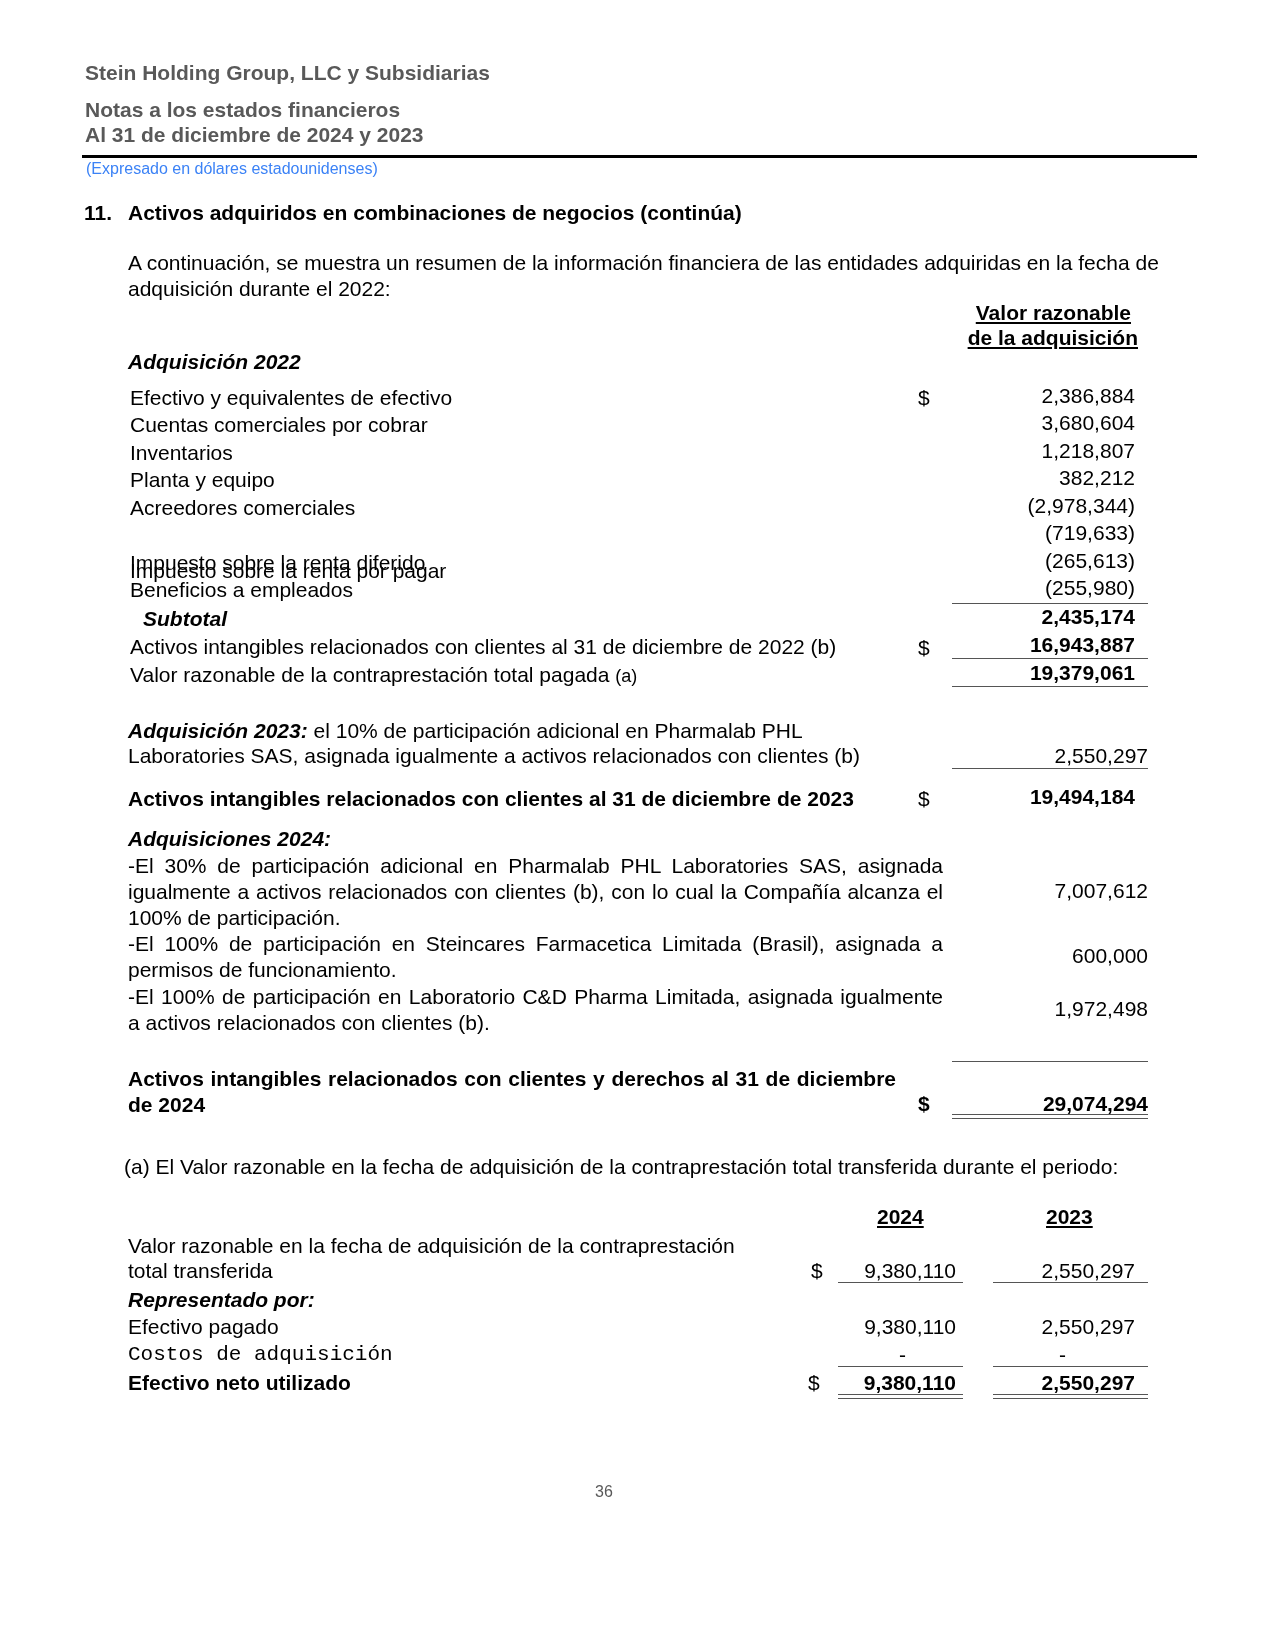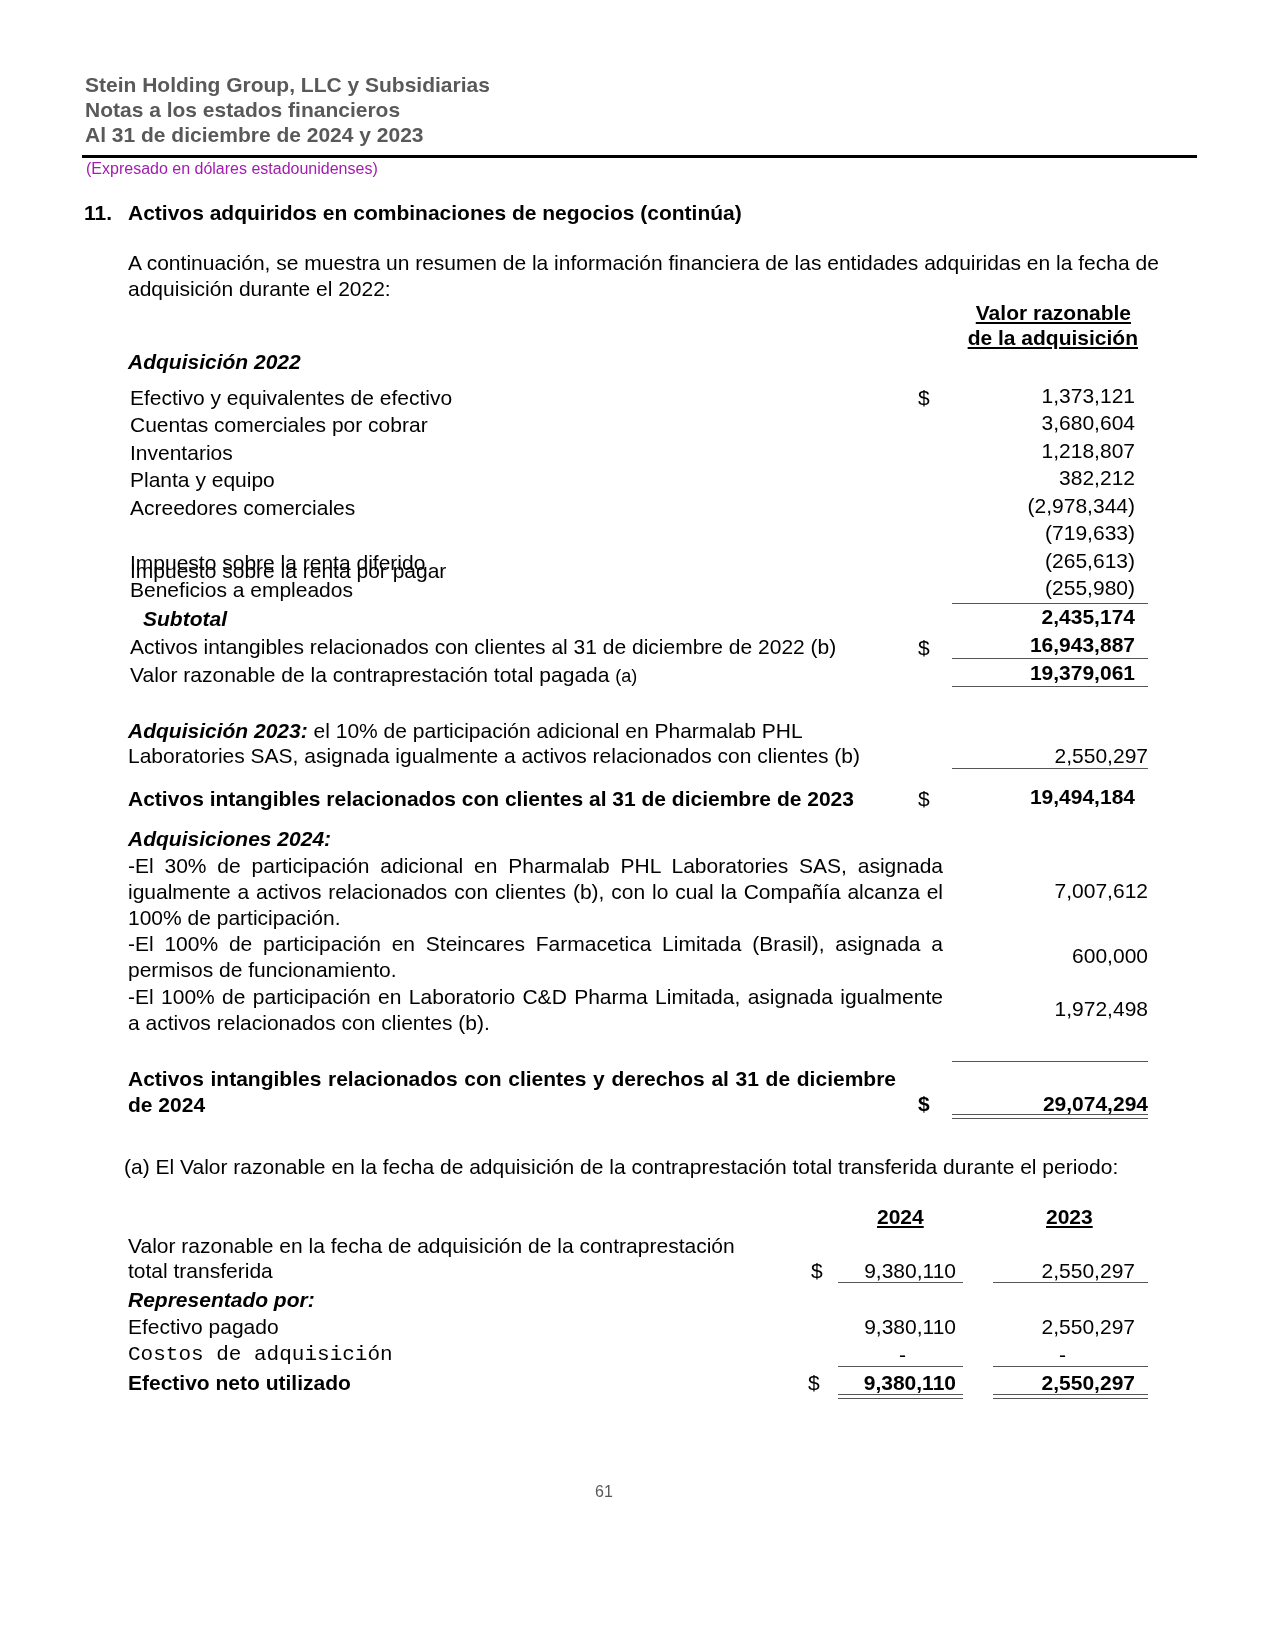--- a/index.html
+++ b/index.html
@@ -1,49 +1,49 @@
 <!DOCTYPE html>
 <html><head>
 <meta charset="utf-8">
 <style>
   html, body { margin: 0; padding: 0; background: #ffffff; }
   body { width: 1276px; height: 1651px; position: relative; font-family: "Liberation Sans", sans-serif; color: #000; }
   .abs { position: absolute; white-space: nowrap; }
   .hdr { color: #595959; font-weight: bold; font-size: 21px; line-height: 25px; left: 85px; }
-  .sub { color: #a21caf; font-size: 16px; left: 86px; top: 160px; }
+  .sub { color: #3b82f6; font-size: 16px; left: 86px; top: 160px; }
   .rule-top { position: absolute; left: 82px; width: 1115px; top: 155px; height: 3px; background: #000; }
   .t { font-size: 21px; line-height: 26px; }
   .b { font-weight: bold; }
   .i { font-style: italic; }
   .r { text-align: right; }
   .line { position: absolute; height: 1px; background: #555; }
   .dline { position: absolute; height: 3px; border-top: 1px solid #555; border-bottom: 1px solid #555; }
   .just { white-space: normal; text-align: justify; text-align-last: left; width: 815px; }
   .u { text-decoration: underline; }
 </style>
 </head>
 <body>
 
-<div class="abs hdr" style="top:72px;">Stein Holding Group, LLC y Subsidiarias</div>
+<div class="abs hdr" style="top:60px;">Stein Holding Group, LLC y Subsidiarias</div>
 <div class="abs hdr" style="top:97px;">Notas a los estados financieros</div>
 <div class="abs hdr" style="top:122px;">Al 31 de diciembre de 2024 y 2023</div>
 <div class="rule-top"></div>
 <div class="abs sub">(Expresado en dólares estadounidenses)</div>
 
 <div class="abs t b" style="left:84px; top:200px;">11.</div>
 <div class="abs t b" style="left:128px; top:200px;">Activos adquiridos en combinaciones de negocios (continúa)</div>
 <div class="abs t" style="left:128px; top:250px; white-space:normal; width:1070px;">A continuación, se muestra un resumen de la información financiera de las entidades adquiridas en la fecha de adquisición durante el 2022:</div>
 
 <div class="abs t b u r" style="right:145px; top:300px;">Valor razonable</div>
 <div class="abs t b u r" style="right:138px; top:325px;">de la adquisición</div>
 <div class="abs t b i" style="left:128px; top:349px;">Adquisición 2022</div>
 
 <div class="abs t" style="left:130px; top:385px;">Efectivo y equivalentes de efectivo</div>
 <div class="abs t" style="left:918px; top:385px;">$</div>
-<div class="abs t r" style="right:141px; top:383px;">1,373,121</div>
+<div class="abs t r" style="right:141px; top:383px;">2,386,884</div>
 
 <div class="abs t" style="left:130px; top:412px;">Cuentas comerciales por cobrar</div>
 <div class="abs t r" style="right:141px; top:410px;">3,680,604</div>
 
 <div class="abs t" style="left:130px; top:440px;">Inventarios</div>
 <div class="abs t r" style="right:141px; top:438px;">1,218,807</div>
 
 <div class="abs t" style="left:130px; top:467px;">Planta y equipo</div>
 <div class="abs t r" style="right:141px; top:465px;">382,212</div>
 
@@ -124,13 +124,13 @@
 <div class="line" style="left:838px; width:125px; top:1366px;"></div>
 <div class="line" style="left:993px; width:155px; top:1366px;"></div>
 
 <div class="abs t b" style="left:128px; top:1370px;">Efectivo neto utilizado</div>
 <div class="abs t" style="left:808px; top:1370px;">$</div>
 <div class="abs t b r" style="right:320px; top:1370px;">9,380,110</div>
 <div class="abs t b r" style="right:141px; top:1370px;">2,550,297</div>
 <div class="dline" style="left:838px; width:125px; top:1394px;"></div>
 <div class="dline" style="left:993px; width:155px; top:1394px;"></div>
 
-<div class="abs" style="left:595px; top:1483px; font-size:16px; color:#595959;">61</div>
+<div class="abs" style="left:595px; top:1483px; font-size:16px; color:#595959;">36</div>
 
 </body></html>

